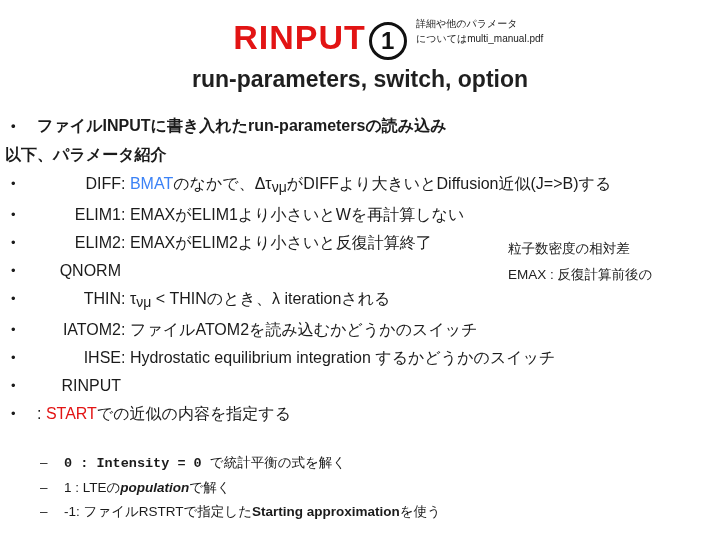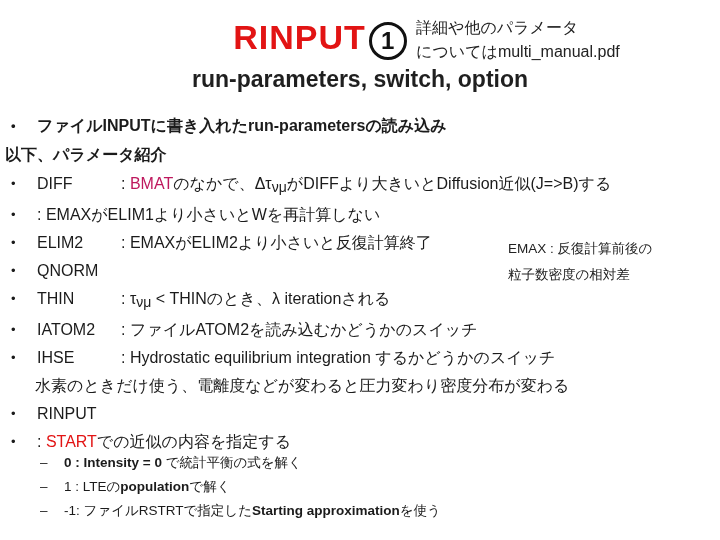--- a/index.html
+++ b/index.html
@@ -13,33 +13,33 @@
   
   .title-row{position:absolute;top:18px;left:0;width:640px;text-align:center;white-space:nowrap;}
   .title-text{font-size:34px;font-weight:bold;letter-spacing:1px;}
   .title-badge{
     display:inline-block;width:32px;height:32px;border:3px solid #111;border-radius:50%;
     font-size:24px;line-height:32px;text-align:center;color:#111;font-weight:600;
     vertical-align:middle;margin-left:3px;position:relative;top:-4px;background:#fff;
   }
 
   
-  .top-note{position:absolute;top:16px;left:416px;width:300px;font-size:16px;line-height:1.5;color:#222;}
+  .top-note{position:absolute;top:16px;left:416px;width:300px;font-size:10px;line-height:1.5;color:#222;}
 
   
   .subtitle{position:absolute;top:66px;left:0;width:720px;text-align:center;
     font-size:23px;font-weight:700;color:#1f1f1f;}
 
   
   .body{position:absolute;top:112px;left:8px;width:706px;font-size:16px;}
   .row{display:flex;line-height:28px;}
   .intro-row{font-weight:600;line-height:28px;}
   .intro-line{line-height:30px;font-weight:600;margin-left:-3px;}
   .bullet{flex:none;width:26px;font-size:13px;padding-left:3px;}
-  .pname{flex:none;width:84px;}
+  .pname{flex:none;width:84px;text-align:right;}
   .pdesc{flex:1;white-space:nowrap;}
   .cont-row{padding-left:27px;line-height:28px;white-space:nowrap;}
   .sub{font-size:14px;vertical-align:-3px;}
 
   
   .side-note{position:absolute;left:508px;top:236px;font-size:13.5px;line-height:26px;color:#222;}
 
   
   .sub-list{position:absolute;left:40px;top:451px;font-size:13.5px;}
   .sub-row{display:flex;line-height:24px;}
@@ -65,24 +65,25 @@
   <div class="body">
     <div class="row intro-row">
       <span class="bullet">•</span>
       <span>ファイルINPUTに書き入れたrun-parametersの読み込み</span>
     </div>
     <div class="intro-line">以下、パラメータ紹介</div>
     <div id="param-list">
         <div class="row">
           <span class="bullet">•</span>
           <span class="pname">DIFF</span>
-          <span class="pdesc"><span>: </span><span style="color: #be185d;">BMAT</span><span>のなかで、Δτ</span><span class="sub">νμ</span><span>がDIFFより大きいとDiffusion近似(J=&gt;B)する</span></span>
+          <span class="pdesc"><span>: </span><span style="color: #3b82f6;">BMAT</span><span>のなかで、Δτ</span><span class="sub">νμ</span><span>がDIFFより大きいとDiffusion近似(J=&gt;B)する</span></span>
         </div>
         <div class="row">
           <span class="bullet">•</span>
+          <span class="pname">ELIM1</span>
           <span class="pdesc"><span>: EMAXがELIM1より小さいとWを再計算しない</span></span>
         </div>
         <div class="row">
           <span class="bullet">•</span>
           <span class="pname">ELIM2</span>
           <span class="pdesc"><span>: EMAXがELIM2より小さいと反復計算終了</span></span>
         </div>
         <div class="row">
           <span class="bullet">•</span>
           <span class="pname">QNORM</span>
@@ -95,45 +96,44 @@
         <div class="row">
           <span class="bullet">•</span>
           <span class="pname">IATOM2</span>
           <span class="pdesc"><span>: ファイルATOM2を読み込むかどうかのスイッチ</span></span>
         </div>
         <div class="row">
           <span class="bullet">•</span>
           <span class="pname">IHSE</span>
           <span class="pdesc"><span>: Hydrostatic equilibrium integration するかどうかのスイッチ</span></span>
         </div>
-        <div class="cont-row"><span>水素のときだけ使う、電離度などが変わると圧力変わり密度分布が変わる</span></div>
         <div class="row">
           <span class="bullet">•</span>
           <span class="pname">RINPUT</span>
         </div>
         <div class="row">
           <span class="bullet">•</span>
           <span class="pdesc"><span>: </span><span style="color: rgb(226, 20, 20);">START</span><span>での近似の内容を指定する</span></span>
         </div>
       </div>
   </div>
 
   <div class="side-note">
+    <div>粒子数密度の相対差</div>
     <div>EMAX : 反復計算前後の</div>
-    <div>粒子数密度の相対差</div>
   </div>
 
   <div class="sub-list" id="sub-list">
       <div class="sub-row">
         <span class="dash">–</span>
-        <span class="sub-text"><span style="font-weight: bold;">0 : Intensity = 0 </span><span>で統計平衡の式を解く</span></span>
+        <span class="sub-text"><span style="font-weight: bold; font-family: Liberation Mono, monospace;">0 : Intensity = 0 </span><span>で統計平衡の式を解く</span></span>
       </div>
       <div class="sub-row">
         <span class="dash">–</span>
-        <span class="sub-text"><span>1 : LTEの</span><span style="font-weight: bold;">population</span><span>で解く</span></span>
+        <span class="sub-text"><span>1 : LTEの</span><span style="font-weight: bold; font-style: italic;">population</span><span>で解く</span></span>
       </div>
       <div class="sub-row">
         <span class="dash">–</span>
         <span class="sub-text"><span>-1: ファイルRSTRTで指定した</span><span style="font-weight: bold; text-align: center;">Starting approximation</span><span>を使う</span></span>
       </div>
     </div>
 
 </div>
 
 </body></html>

